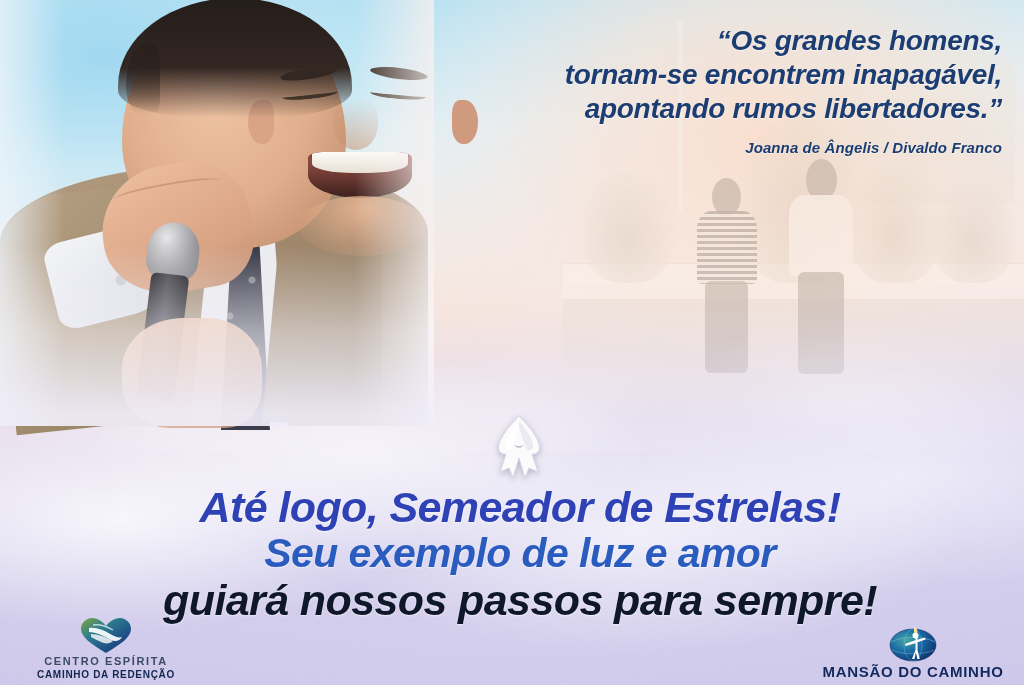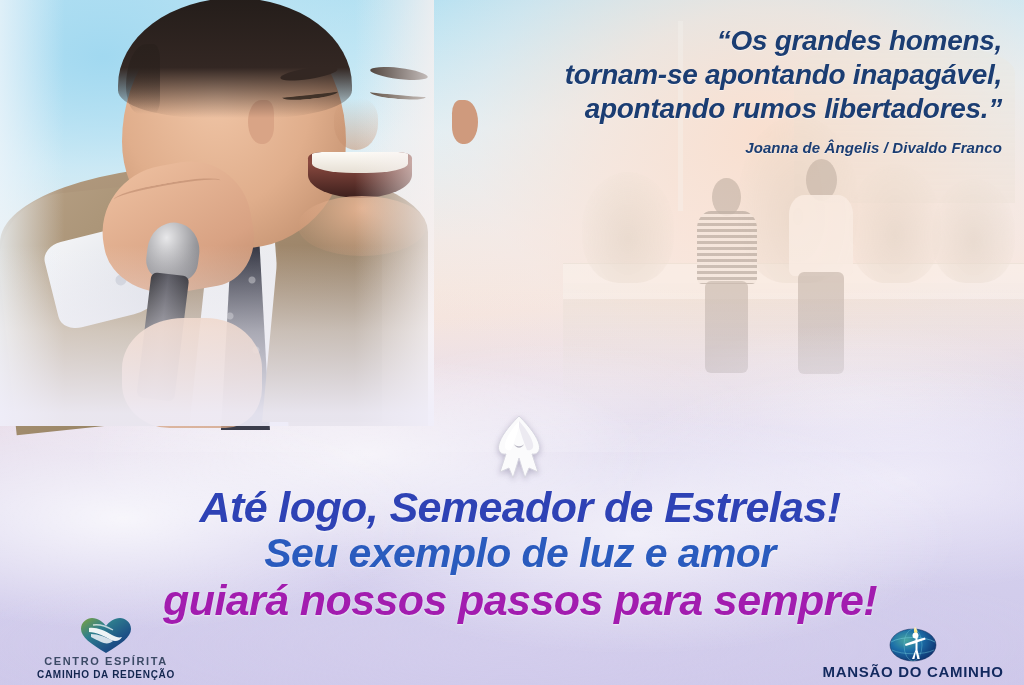--- a/index.html
+++ b/index.html
@@ -292,21 +292,21 @@
   }
   .hl{
     font-style:italic;font-weight:bold;
     font-size:41px;line-height:1.03;
     letter-spacing:-.6px;
     text-shadow:0 1px 2px rgba(255,255,255,.6);
     white-space:nowrap;
   }
   .hl1{color:#2e42b5;font-size:43px;}
   .hl2{color:#2a5bbe;font-size:41px;margin-top:3px;}
-  .hl3{color:#a21caf;font-size:43px;margin-top:3px;}
+  .hl3{color:#0f172a;font-size:43px;margin-top:3px;}
 
   
   .logo{
     position:absolute;bottom:4px;z-index:25;text-align:center;
   }
   .logo-left{left:8px;width:196px;}
   .logo-right{right:8px;width:206px;}
   .logo-mark{height:38px;display:flex;align-items:center;justify-content:center;}
   .logo-t1{
     font-size:11px;font-weight:bold;letter-spacing:1.6px;
@@ -381,21 +381,21 @@
     <div class="p-mic">
       <div class="grille"></div>
       <div class="body"></div>
     </div>
     <div class="p-hand2"></div>
     <div class="fade"></div>
   </div>
 
   <div class="quote">
     <div class="quote-line">“Os grandes homens,</div>
-    <div class="quote-line">tornam-se apontando inapagável,</div>
+    <div class="quote-line">tornam-se encontrem inapagável,</div>
     <div class="quote-line">apontando rumos libertadores.”</div>
     <div class="quote-author">Joanna de Ângelis / Divaldo Franco</div>
   </div>
 
   <svg class="ribbon" viewBox="0 0 64 76">
     <path d="M32 6 C20 18 14 27 12 34 C10 41 14 45 19 44 L13 62 L22 58 L26 68 L32 48 L38 68 L42 58 L51 62 L45 44 C50 45 54 41 52 34 C50 27 44 18 32 6 Z" fill="#fbfbfc" stroke="#d7d6e0" stroke-width="1"></path>
     <path d="M32 11 C24 20 19 28 18 34 C17 39 20 41 24 40 C27 33 30 24 32 17 Z" fill="#ffffff"></path>
     <path d="M32 17 C34 24 37 33 40 40 C44 41 47 39 46 34 C45 28 40 20 32 11 Z" fill="#eceaf1"></path>
     <path d="M27 34 C29 37 35 37 37 34 C35 39 29 39 27 34 Z" fill="#b9b7c4"></path>
   </svg>

